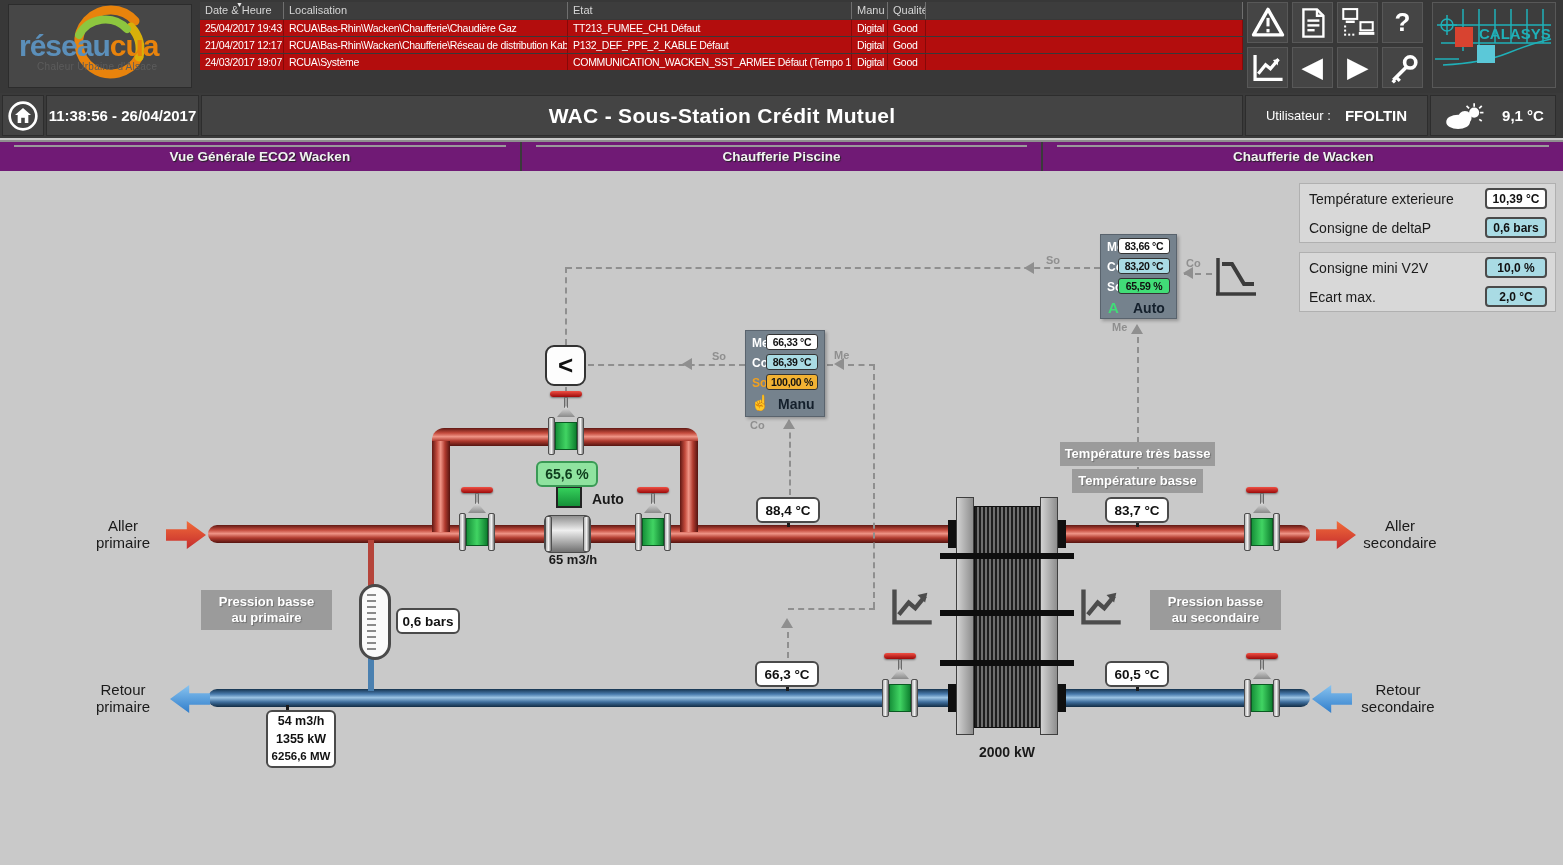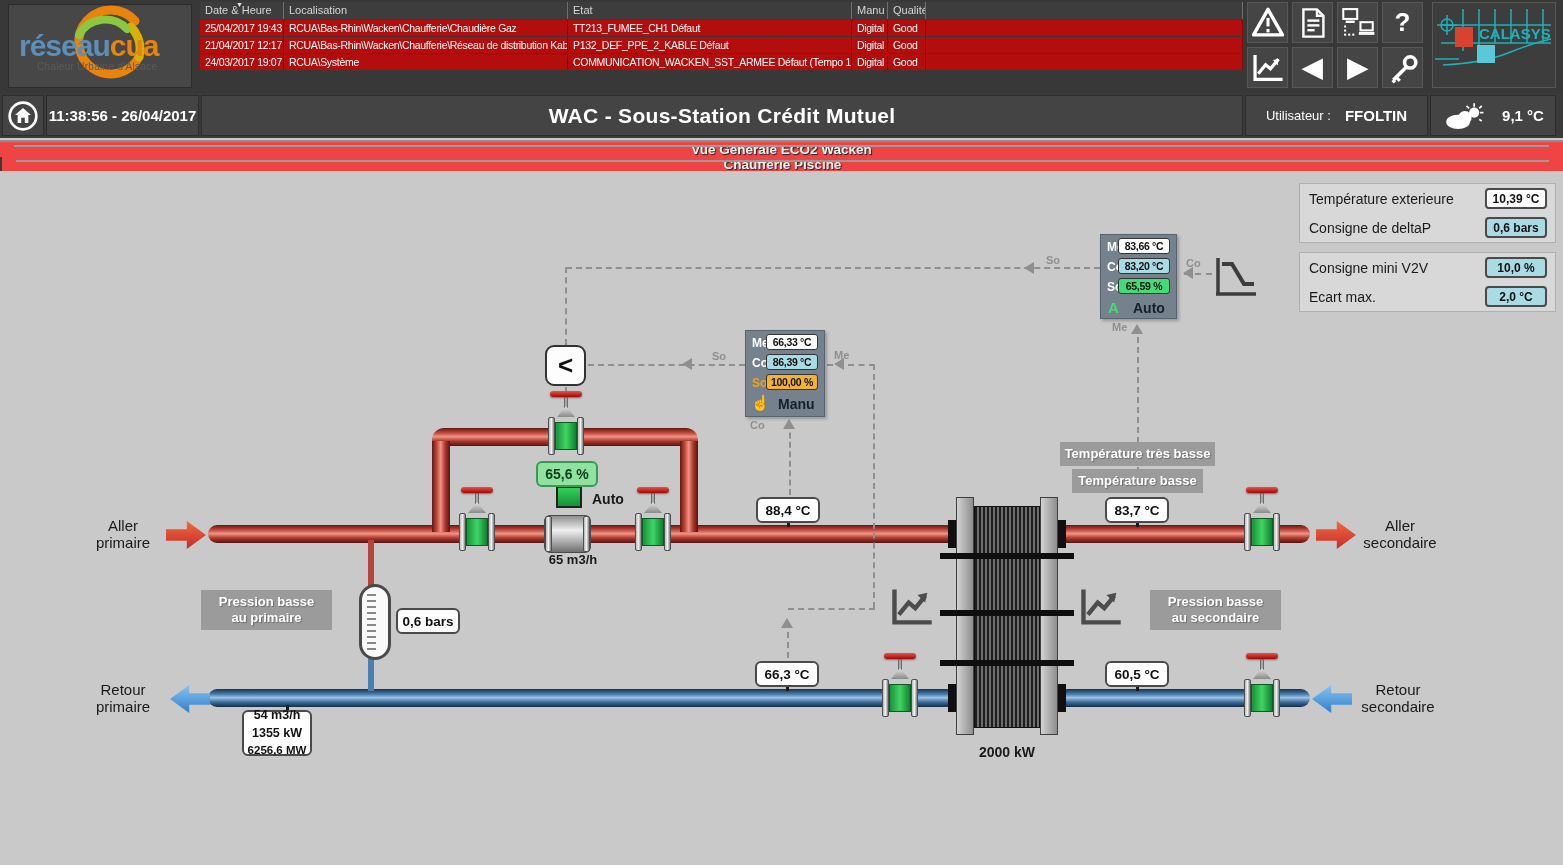--- a/index.html
+++ b/index.html
@@ -32,21 +32,21 @@
   .hdr { position:absolute; left:0; top:93px; width:1563px; height:45px; background:#3a3a3a; }
   .tile { position:absolute; top:2px; height:41px; background:#444; border:1px solid #2d2d2d; display:flex; align-items:center; justify-content:center; color:#fff; }
   .home { left:2px; width:42px; }
   .clock { left:46px; width:153px; font-size:15px; font-weight:bold; }
   .title { left:201px; width:1042px; font-size:21px; font-weight:bold; letter-spacing:.3px; }
   .usert { left:1245px; width:183px; font-size:13px; gap:14px; }
   .usert b { font-size:15px; }
   .weather { left:1430px; width:126px; font-size:15px; font-weight:bold; gap:16px; }
 
   
-  .tabbar { position:absolute; left:0; top:140px; width:1563px; height:31px; background:#ef4444; border-top:2px solid #8f8f8f; display:flex;flex-direction:column; }
+  .tabbar { position:absolute; left:0; top:140px; width:1563px; height:31px; background:#701a75; border-top:2px solid #8f8f8f; display:flex; }
   .tab { position:relative; flex:1; display:flex; align-items:center; justify-content:center;
          color:#f2f2f2; font-size:13.5px; font-weight:bold; text-shadow:1px 1px 1px #222; cursor:default; }
   .tab::before { content:""; position:absolute; top:3px; left:14px; right:14px; height:2px; background:#9a9a9a; }
   .tab + .tab { border-left:2px solid #3a3a3a; }
 
   
   .syn { position:absolute; left:0; top:171px; width:1563px; height:694px; background:#c9c9c9; }
   .abs { position:absolute; }
 
   
@@ -451,21 +451,21 @@
     <div class="stem" style="left:787px;top:348px;height:8px"></div>
     <div class="vbox" style="left:756px;top:326px;width:64px;height:26px">88,4 °C</div>
     <div class="stem" style="left:786px;top:512px;height:8px"></div>
     <div class="vbox" style="left:755px;top:490px;width:64px;height:26px">66,3 °C</div>
     <div class="stem" style="left:1136px;top:348px;height:8px"></div>
     <div class="vbox" style="left:1105px;top:326px;width:64px;height:26px">83,7 °C</div>
     <div class="stem" style="left:1136px;top:512px;height:8px"></div>
     <div class="vbox" style="left:1105px;top:490px;width:64px;height:26px">60,5 °C</div>
 
     <div class="stem" style="left:286px;top:534px;height:8px"></div>
-    <div class="vbox" style="left:242px;top:539px;width:70px;height:46px;flex-direction:column;font-size:12.5px;line-height:1.4">
+    <div class="vbox" style="left:266px;top:539px;width:70px;height:58px;flex-direction:column;font-size:12.5px;line-height:1.4">
       <div>54 m3/h</div>
       <div>1355 kW</div>
       <div style="font-size:11.5px">6256,6 MW</div>
     </div>
 
     <div class="gbox" style="left:201px;top:419px;width:131px;height:40px">
       <div>Pression basse</div>
         <div>au primaire</div>
     </div>
     <div class="gbox" style="left:1150px;top:419px;width:131px;height:40px">

